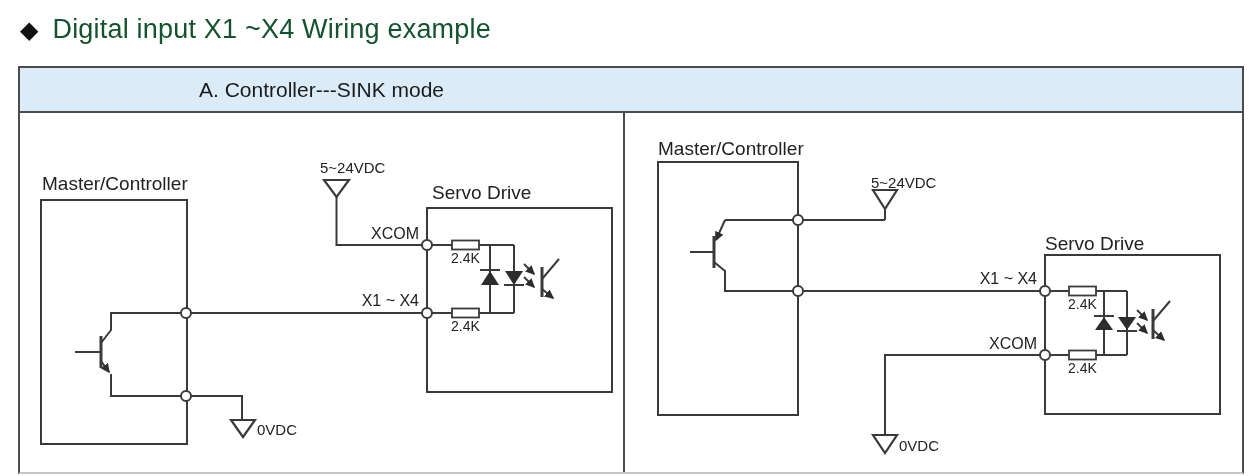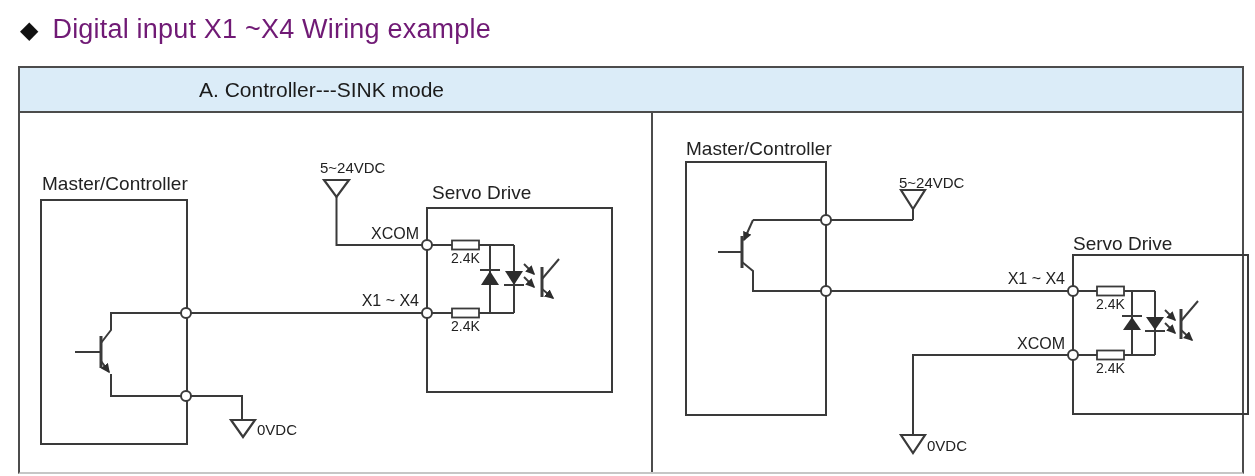--- a/index.html
+++ b/index.html
@@ -9,21 +9,21 @@
     background:#ffffff;
     font-family:"Liberation Sans",sans-serif;
     color:#1f1f1f;
     overflow:hidden;
   }
   .title-row{
     position:absolute;left:20px;top:14px;
     display:flex;align-items:center;gap:14px;
   }
   .title-diamond{font-size:24px;line-height:1;color:#111;}
-  .title-text{font-size:27px;color:#701a75;letter-spacing:0.2px;}
+  .title-text{font-size:27px;color:#14532d;letter-spacing:0.2px;}
   .wiring-table{
     position:absolute;left:18px;top:66px;
     width:1226px;height:408px;
     border:2px solid #4c4c4c;
     border-bottom:2px solid #c6c6c6;
     box-sizing:border-box;
     display:flex;flex-direction:column;
     background:#fff;
   }
   .thead{
@@ -31,21 +31,21 @@
     background:#dbecf8;
     border-bottom:2px solid #4c4c4c;
   }
   .th{
     display:flex;align-items:center;justify-content:center;
     font-size:21px;color:#1b1b1b;
   }
   .th-a{width:603px;}
   .th-b{flex:1;border-left:2px solid #4c4c4c;}
   .tbody{flex:1;display:flex;}
-  .cell{position:relative;padding-left:28px;}
+  .cell{position:relative;}
   .cell-a{width:603px;}
   .cell-b{flex:1;border-left:2px solid #4c4c4c;}
   .cell svg{position:absolute;left:0;top:0;}
   
   .wire{stroke:#3a3a3a;stroke-width:2;fill:none;}
   .thick{stroke:#3a3a3a;stroke-width:3;fill:none;}
   .node{fill:#ffffff;stroke:#3a3a3a;stroke-width:2;}
   .res{fill:#ffffff;stroke:#3a3a3a;stroke-width:1.8;}
   .solid{fill:#2d2d2d;stroke:none;}
   .hollow{fill:#ffffff;stroke:#3a3a3a;stroke-width:2.2;}

